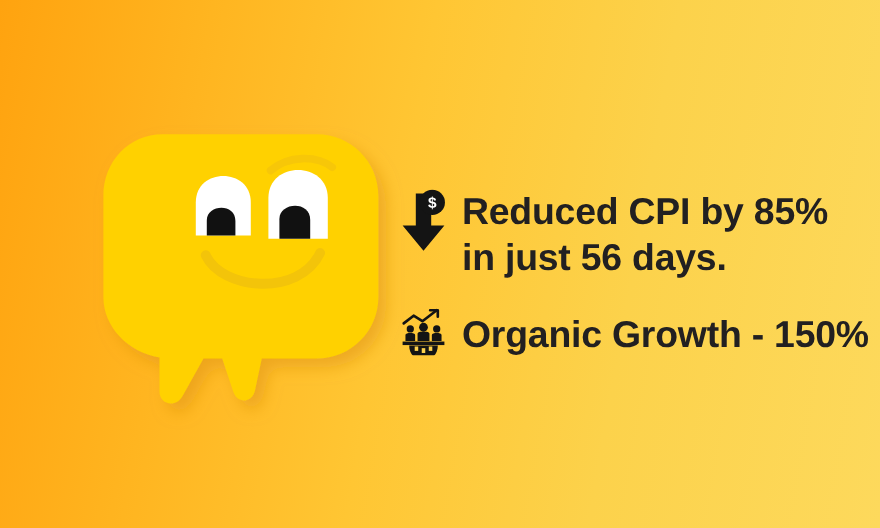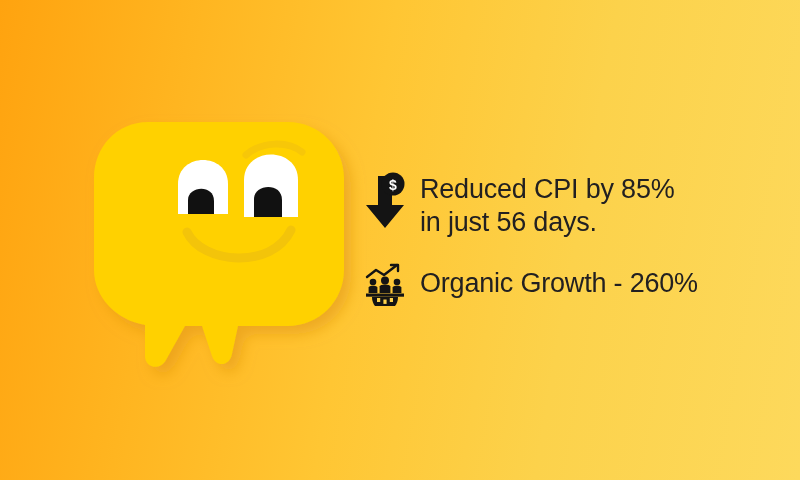--- a/index.html
+++ b/index.html
@@ -22,22 +22,22 @@
   #bullets{
     position:absolute;left:362px;top:172px;width:420px;
   }
   .bullet{display:flex;align-items:flex-start;}
   .bullet + .bullet{margin-top:22px;}
   .b-icon{flex:0 0 auto;width:46px;height:62px;display:flex;align-items:flex-start;justify-content:center;}
   .b-icon.growth{height:46px;align-items:center;}
   .b-icon svg{display:block;}
   .b-text{
     color:#222021;
-    font-size:27px;
-    font-weight:normal;
+    font-size:34px;
+    font-weight:bold;
     line-height:1.22;
     letter-spacing:-0.2px;
     padding-left:12px;
     padding-top:1px;
     white-space:nowrap;
   }
   .b-text.second{padding-top:6px;}
   .b-line{display:block;}
 </style>
 </head>
@@ -130,18 +130,18 @@
             C 34,44 27,49 21,49
             C 15,49 8,44 8,35 Z"></path>
           <g fill="#FDD24C">
             <rect x="13" y="36" width="3.2" height="4"></rect>
             <rect x="19.4" y="37.5" width="3.2" height="4.4"></rect>
             <rect x="25.8" y="36" width="3.2" height="4"></rect>
           </g>
         </svg>
       </span>
       <span class="b-text second">
-        <span class="b-line">Organic Growth - 260%</span>
+        <span class="b-line">Organic Growth - 150%</span>
       </span>
     </div>
 
   </div>
 </div>
 
 </body></html>

